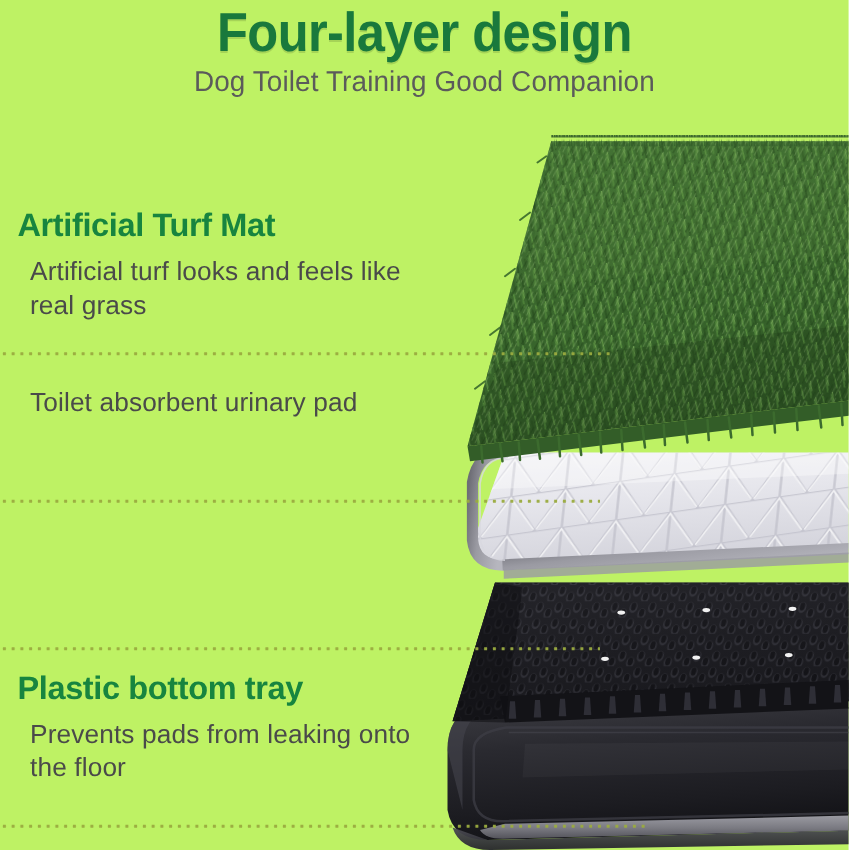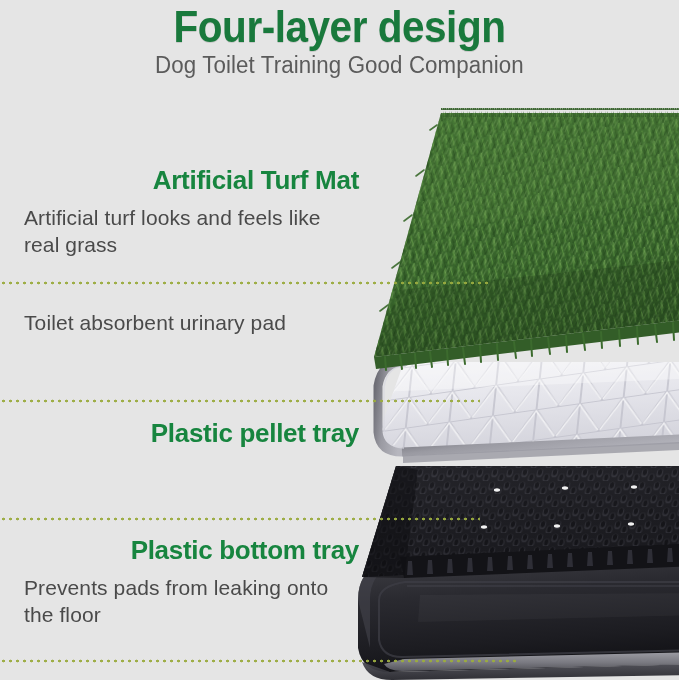--- a/index.html
+++ b/index.html
@@ -6,21 +6,21 @@
   html,body{margin:0;padding:0;background:#ffffff;}
   body{
     font-family:"Liberation Sans", sans-serif;
     -webkit-font-smoothing:antialiased;
   }
   #stage{
     position:relative;
     width:679px;
     height:680px;
     overflow:hidden;
-    background:#e5e5e5;
+    background:#bef264;
   }
 
   
   #header{
     position:absolute;
     left:0; top:0; width:679px; height:96px;
     text-align:center;
     z-index:40;
   }
   #main-title{
@@ -74,21 +74,20 @@
     z-index:35;
   }
   .block h2{
     margin:0 0 6px 0;
     font-family:"Liberation Sans", sans-serif;
     font-size:26px;
     font-weight:bold;
     color:#17853f;
     letter-spacing:-0.3px;
     line-height:1.12;
-    text-align:right;
   }
   .block p{
     margin:10px;
     font-family:"Liberation Sans", sans-serif;
     font-size:21px;
     font-weight:300;
     color:#4a4a4a;
     line-height:1.28;
     letter-spacing:0.1px;
   }
@@ -318,21 +317,20 @@
   <div class="block" style="top:166px;">
     <h2>Artificial Turf Mat</h2>
     <p>Artificial turf looks and feels like real grass</p>
   </div>
 
   <div class="block" style="top:300px;">
     <p>Toilet absorbent urinary pad</p>
   </div>
 
   <div class="block" style="top:419px;">
-    <h2>Plastic pellet tray</h2>
   </div>
 
   <div class="block" style="top:536px;">
     <h2>Plastic bottom tray</h2>
     <p>Prevents pads from leaking onto the floor</p>
   </div>
 
 </div>
 
 </body></html>

